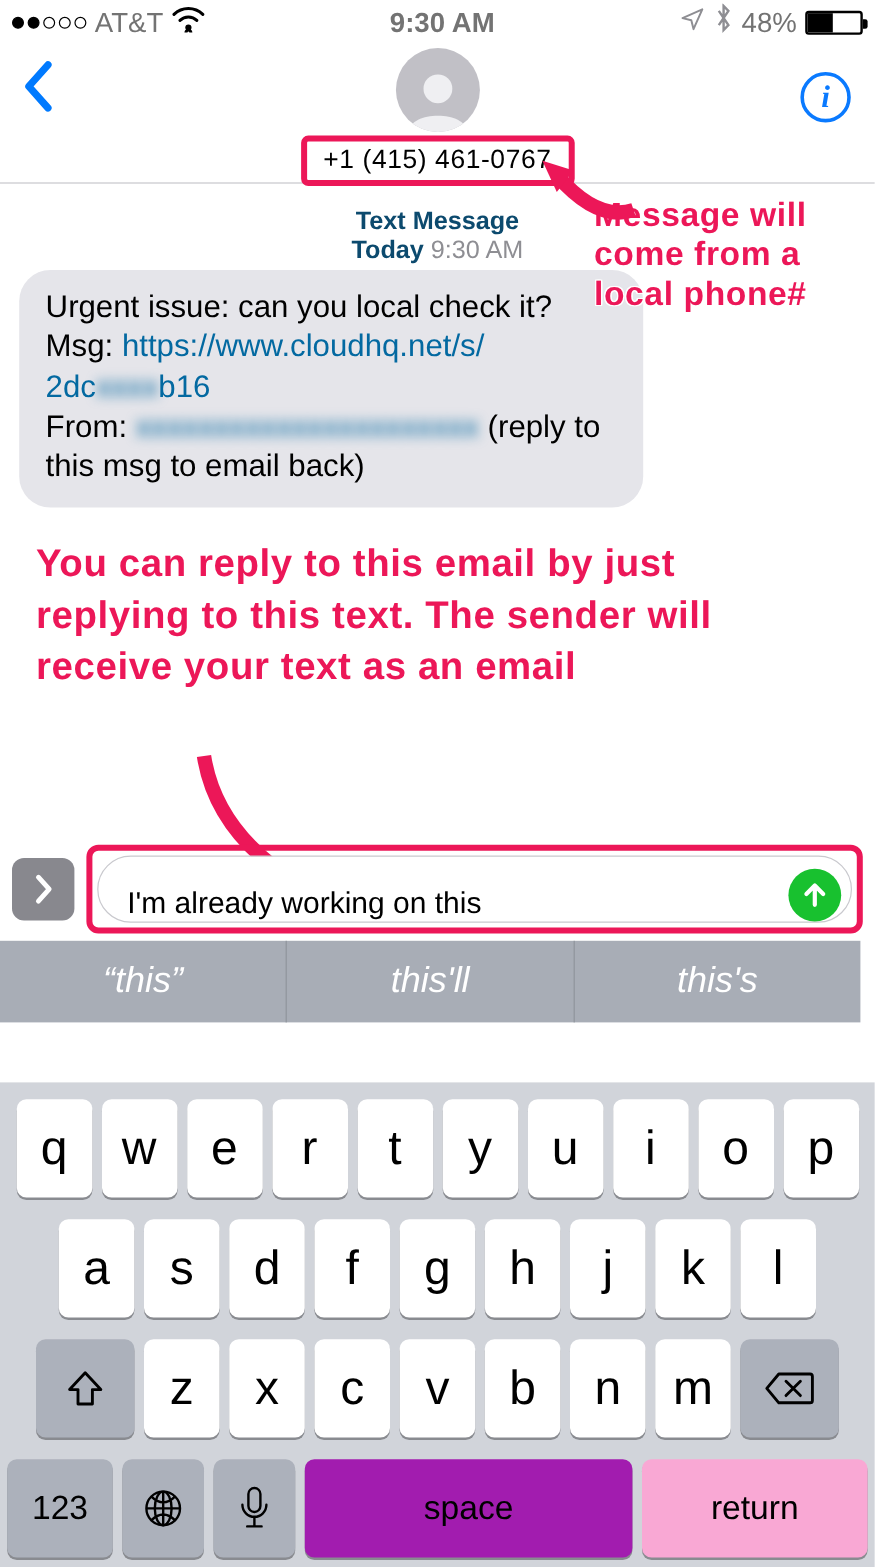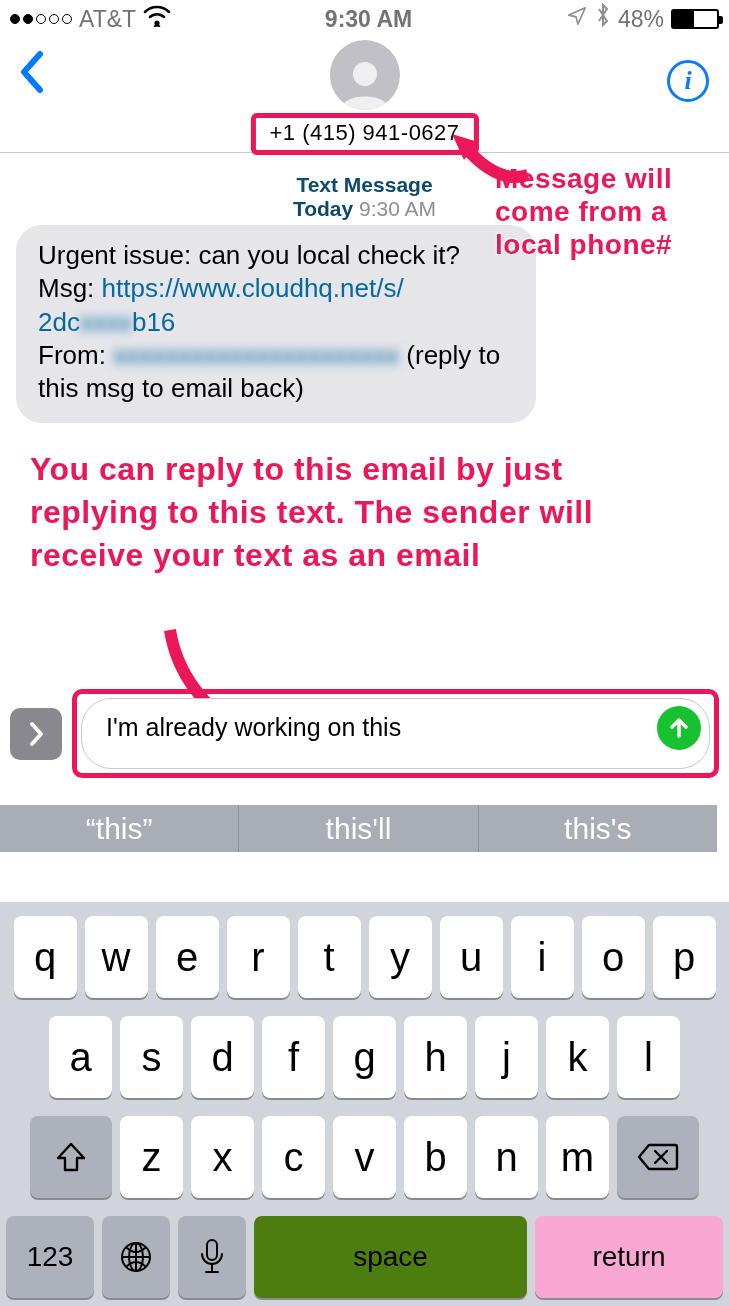--- a/index.html
+++ b/index.html
@@ -113,37 +113,38 @@
     display:flex; align-items:center; justify-content:center; color:#fff;
   }
   .quick-btn svg{ width:20px; height:28px; }
   .compose-box{
     flex:1;
     border:5.5px solid #ec1758; border-radius:10px;
     padding:4px;
     display:flex; align-items:center;
   }
   .pill{
-    flex:1; height:71px; border:1.5px solid #c9c9ce; border-radius:30px;
-    background:#fff; display:flex; align-items:center; padding:0 8px 12px 24px;
+    flex:1; height:56px; border:1.5px solid #c9c9ce; border-radius:30px;
+    background:#fff; display:flex; align-items:flex-end; padding:0 8px 0 24px;
     font-size:25px;
   }
   .pill input{
     flex:1; border:none; outline:none; font-size:25px; background:transparent;
   }
   .send{
     width:44px; height:44px; border-radius:50%; background:#18c12f;
     display:flex; align-items:center; justify-content:center; flex:none;
   }
 
   
   .qt{
     position:absolute; left:0; right:12px; bottom:454px;
-    height:47px; background:#a8adb6;
+    height:68px; background:#a8adb6;
     display:flex;
+    font-style:italic;
   }
   .qt div{
     flex:1; display:flex; align-items:center; justify-content:center;
     color:#fff; font-size:30px;
     border-right:1px solid #8f949c;
   }
   .qt div:last-child{ border-right:none; }
 
   
   .kb{
@@ -157,21 +158,21 @@
     box-shadow:0 2px 0 #898b90;
     height:82px; width:63px;
     display:flex; align-items:center; justify-content:center;
     font-size:40px; color:#000; font-weight:400;
   }
   .krow.r2 { padding:0 34px; }
   .key.shift, .key.bksp{ background:#acb1bb; width:82px; }
   .krow.r4{ gap:8px; margin-bottom:0;}
   .key.num{ width:88px; background:#acb1bb; font-size:28px; }
   .key.globe, .key.mic{ width:68px; background:#acb1bb;}
-  .key.space{ flex:1; background:#4d7c0f; font-size:28px; }
+  .key.space{ flex:1; background:#a21caf; font-size:28px; }
   .key.return{ width:188px; background:#f9a8d4; font-size:28px; }
 </style>
 </head>
 <body>
 
 <div class="status-bar">
   <div class="status-left">
     <span class="dots">
       <span class="dot filled"></span>
         <span class="dot filled"></span>
@@ -212,21 +213,21 @@
         <path d="M22 4 L6 22 L22 40" fill="none" stroke="#007aff" stroke-width="6" stroke-linecap="round" stroke-linejoin="round"></path>
       </svg>
   </span>
   <div class="contact">
     <div class="avatar">
       <svg viewBox="0 0 56 56">
           <circle cx="28" cy="20" r="12" fill="#efeff2"></circle>
           <path d="M4 56 C4 38 52 38 52 56 Z" fill="#efeff2"></path>
         </svg>
     </div>
-    <div class="phone-box">+1 (415) 941-0627</div>
+    <div class="phone-box">+1 (415) 461-0767</div>
   </div>
   <span class="info-btn">i</span>
 </div>
 
 <div class="conv">
   <div class="thread-stamp">
     <span class="bold">Text Message</span><br>
     <span class="bold">Today</span> <span>9:30 AM</span>
   </div>
 

